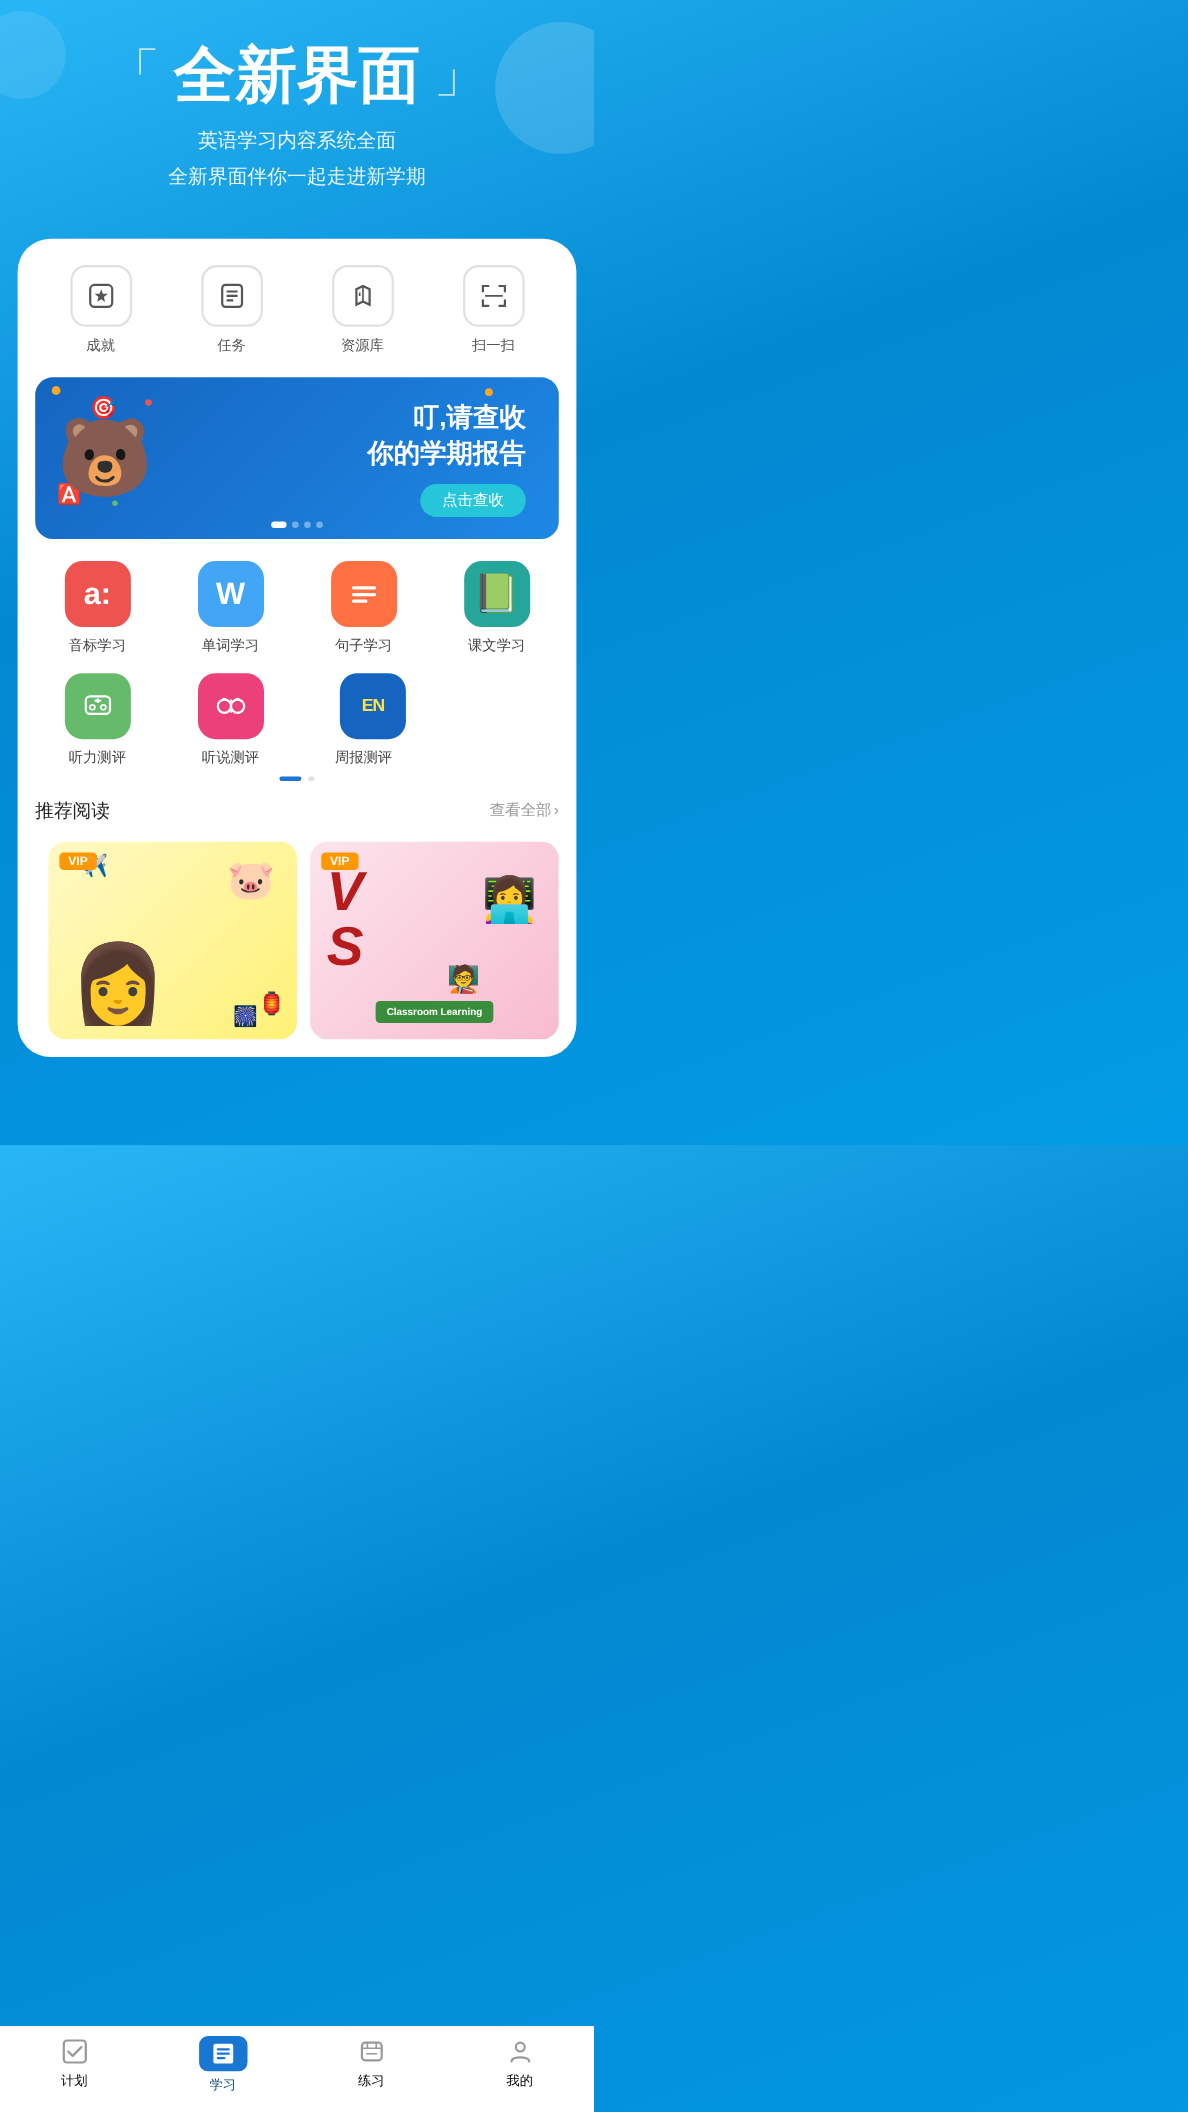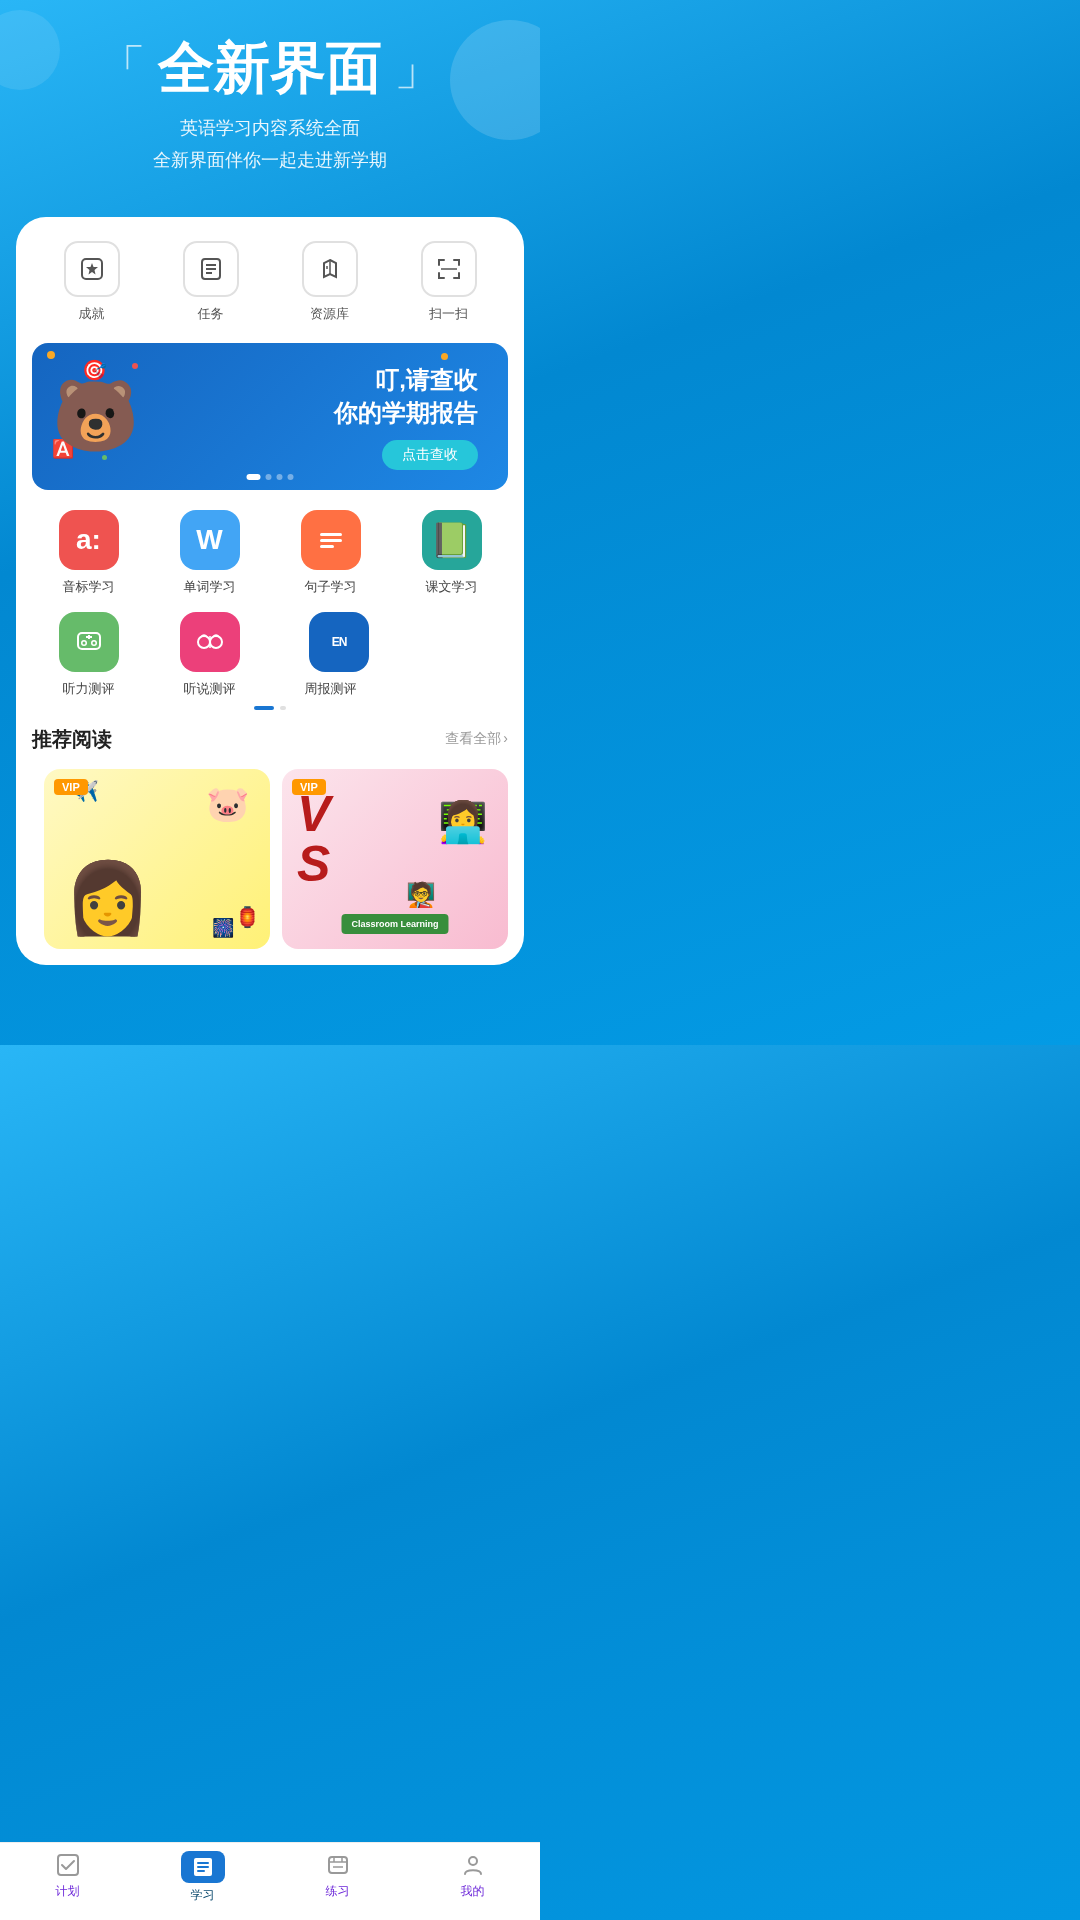--- a/index.html
+++ b/index.html
@@ -188,22 +188,22 @@
     }
 
     
     .section-header {
       display: flex;
       justify-content: space-between;
       align-items: center;
       margin: 8px 0 16px;
     }
     .section-title {
-      font-size: 20px;
-      font-weight: 700;
+      font-size: 17px;
+      font-weight: 400;
       color: #222;
     }
     .section-more {
       font-size: 14px;
       color: #999;
       display: flex;
       gap: 2px;
       cursor: pointer;
     }
 
@@ -264,21 +264,21 @@
     .nav-icon {
       width: 28px;
       height: 28px;
       display: flex;
       align-items: center;
       justify-content: center;
       font-size: 22px;
     }
     .nav-label {
       font-size: 12px;
-      color: #6d28d9;
+      color: #000000;
     }
     .nav-label.active {
       color: #0c4a6e;
     }
     .nav-item.active .nav-icon {
       background: #1976d2;
       border-radius: 8px;
       color: white;
       width: 40px;
       height: 32px;
@@ -459,21 +459,21 @@
             <path d="M8 12 Q11 8 14 12" stroke="white" stroke-width="1.5" fill="none"></path>
             <path d="M20 12 Q23 8 26 12" stroke="white" stroke-width="1.5" fill="none"></path>
             <line x1="17" y1="11" x2="17" y2="23" stroke="white" stroke-width="1.5"></line>
           </svg>
         </div>
         <span class="feature-label">听说测评</span>
       </div>
 
 
       <div class="feature-item">
-        <div class="feature-icon icon-weekly" style="font-size:12px; font-weight:900; color:#ffffff; letter-spacing:-1px;margin-left:17px;">EN</div>
+        <div class="feature-icon icon-weekly" style="font-size:16px; font-weight:900; color:#fde047; letter-spacing:-1px;margin-left:17px;">EN</div>
         <span class="feature-label">周报测评</span>
       </div>
 
     </div>
 
     <div class="grid-indicator">
       <div class="grid-dot"></div>
       <div class="grid-dot inactive"></div>
     </div>
 

